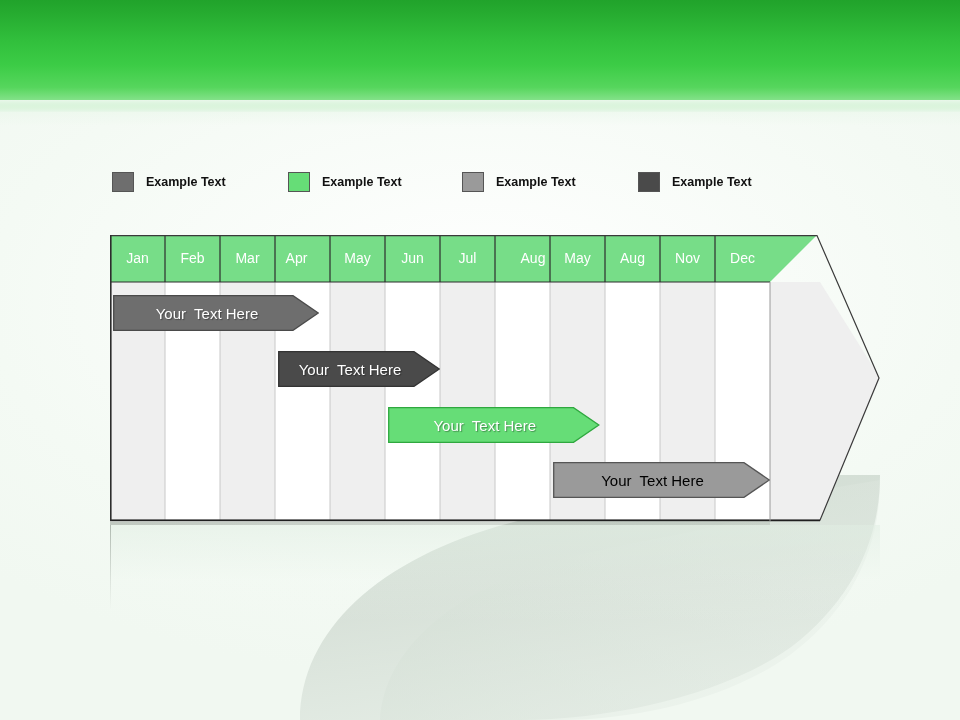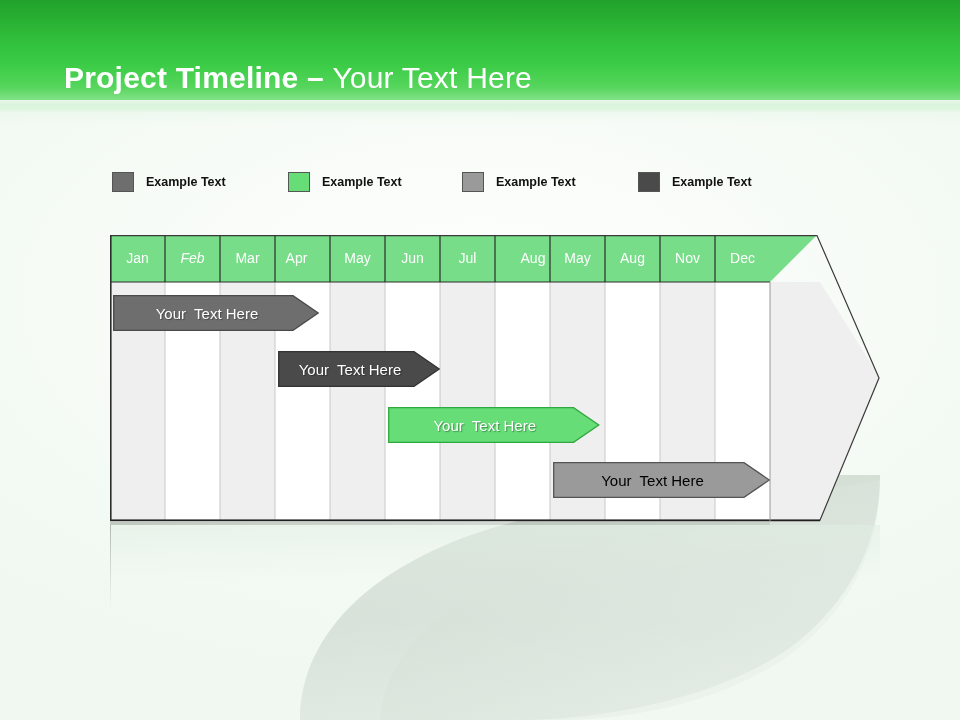--- a/index.html
+++ b/index.html
@@ -169,21 +169,20 @@
           <stop offset="100%" stop-color="#e4ece5" stop-opacity="0.35"></stop>
         </linearGradient>
       </defs>
       <path d="M 300 250 C 300 150, 400 70, 560 42 C 660 24, 740 18, 790 5 L 880 5 C 880 60, 860 120, 800 170 C 740 220, 620 250, 520 250 Z" fill="url(#swGrad)"></path>
       <path d="M 380 250 C 385 170, 470 105, 610 78 C 700 60, 770 48, 820 20 L 880 10 C 880 80, 850 140, 790 185 C 730 228, 640 250, 560 250 Z" fill="url(#swGrad2)"></path>
     </svg>
   </div>
 
   <div class="title-band"></div>
   <div class="title-fade"></div>
-  <div class="title-text"><span class="title-bold">Project Timeline</span><span class="title-dash"> – </span><span class="title-rest">Your Text Here</span></div>
 
   <div class="legend">
     <div class="legend-item" id="lg0">
       <span class="legend-swatch" style="background: rgb(110, 110, 110);"></span>
       <span class="legend-label">Example Text</span>
     </div>
     <div class="legend-item" id="lg1">
       <span class="legend-swatch" style="background: rgb(102, 221, 119);"></span>
       <span class="legend-label">Example Text</span>
     </div>
@@ -240,21 +239,21 @@
         <line x1="605" y1="47" x2="605" y2="286" stroke="#c8c8c8" stroke-width="1"></line>
         <path d="M 0.6 0.6 L 707 0.6 L 769 143 L 710 285.2
       L 0.6 285.2 Z" fill="none" stroke="#3a3a3a" stroke-width="1.2"></path>
         <line x1="0" y1="47" x2="660" y2="47" stroke="#2d2d2d" stroke-width="1"></line>
         <line x1="0" y1="285.5" x2="710" y2="285.5" stroke="#1f1f1f" stroke-width="1.6"></line>
         <line x1="0.8" y1="0" x2="0.8" y2="286" stroke="#2d2d2d" stroke-width="1.4"></line>
         <line x1="660" y1="47" x2="660" y2="286" stroke="#9a9a9a" stroke-width="1"></line>
       </svg>
     <div id="month-labels">
         <div class="month-label" style="left: 0px; width: 55px; color: rgb(255, 255, 255);">Jan</div>
-        <div class="month-label" style="left: 55px; width: 55px; color: rgb(255, 255, 255); font-style: italic;">Feb</div>
+        <div class="month-label" style="left: 55px; width: 55px; color: rgb(255, 255, 255);">Feb</div>
         <div class="month-label" style="left: 110px; width: 55px; color: rgb(255, 255, 255);">Mar</div>
         <div class="month-label" style="left: 159px; width: 55px; color: rgb(255, 255, 255);">Apr</div>
         <div class="month-label" style="left: 220px; width: 55px; color: rgb(255, 255, 255);">May</div>
         <div class="month-label" style="left: 275px; width: 55px; color: rgb(255, 255, 255);">Jun</div>
         <div class="month-label" style="left: 330px; width: 55px; color: rgb(255, 255, 255);">Jul</div>
         <div class="month-label" style="left: 385px; width: 76px; color: rgb(255, 255, 255);">Aug</div>
         <div class="month-label" style="left: 440px; width: 55px; color: rgb(255, 255, 255);">May</div>
         <div class="month-label" style="left: 495px; width: 55px; color: rgb(255, 255, 255);">Aug</div>
         <div class="month-label" style="left: 550px; width: 55px; color: rgb(255, 255, 255);">Nov</div>
         <div class="month-label" style="left: 605px; width: 55px; color: rgb(255, 255, 255); text-align: center;">Dec</div>

